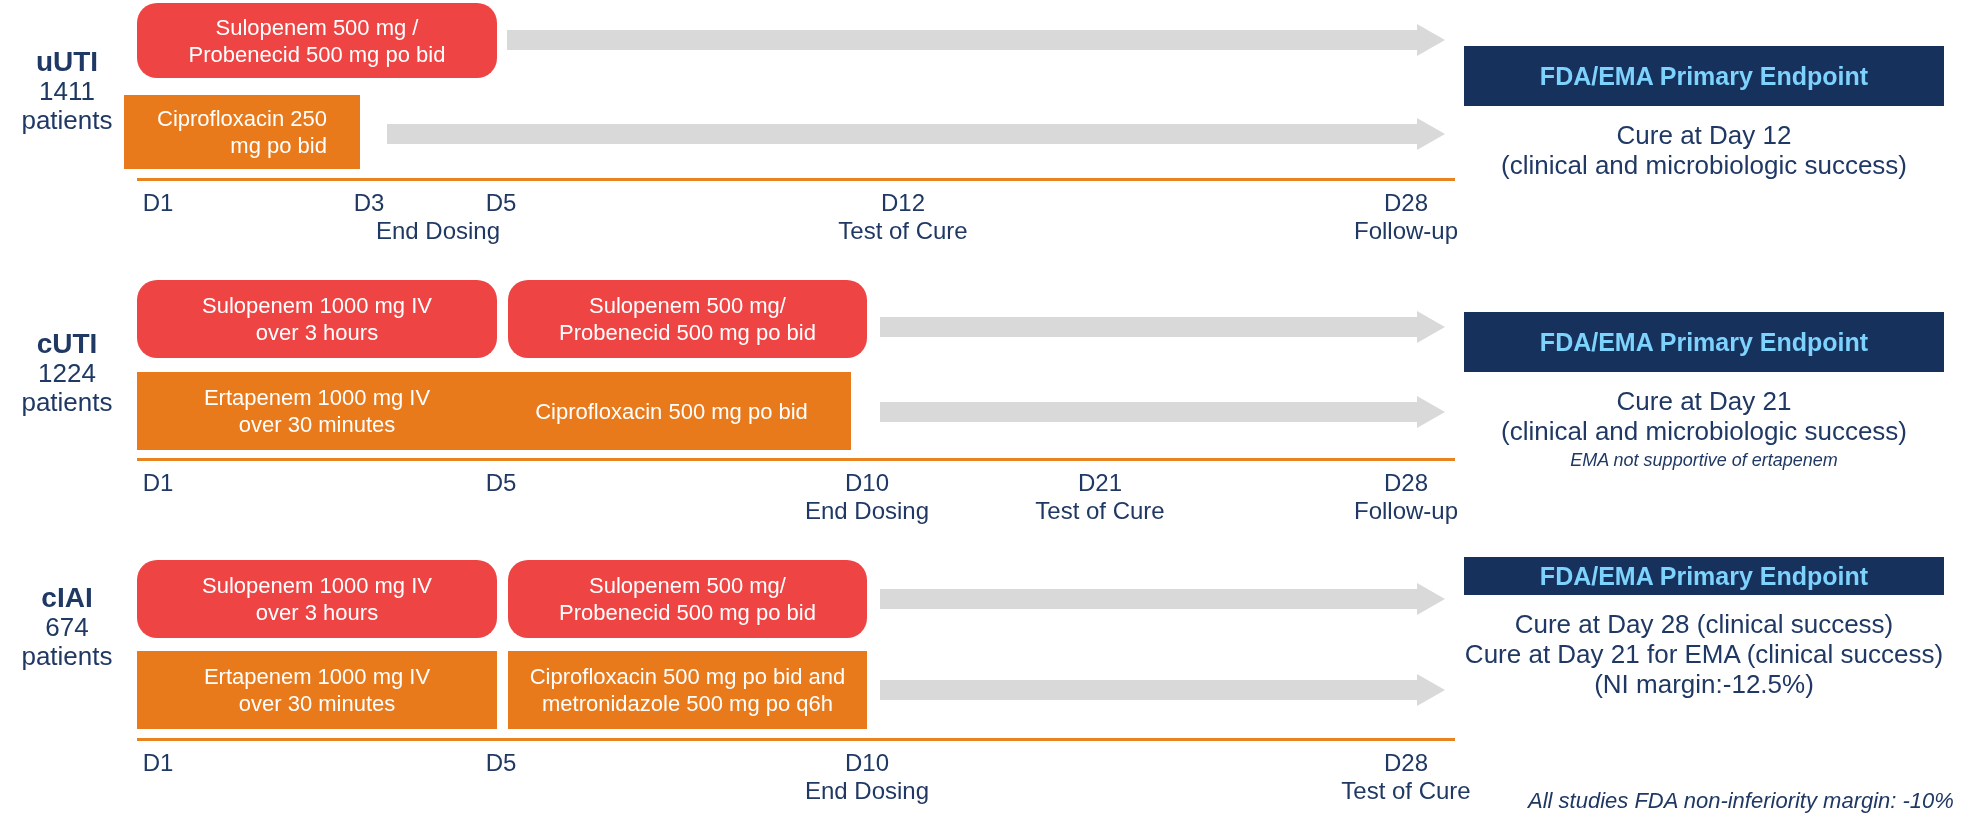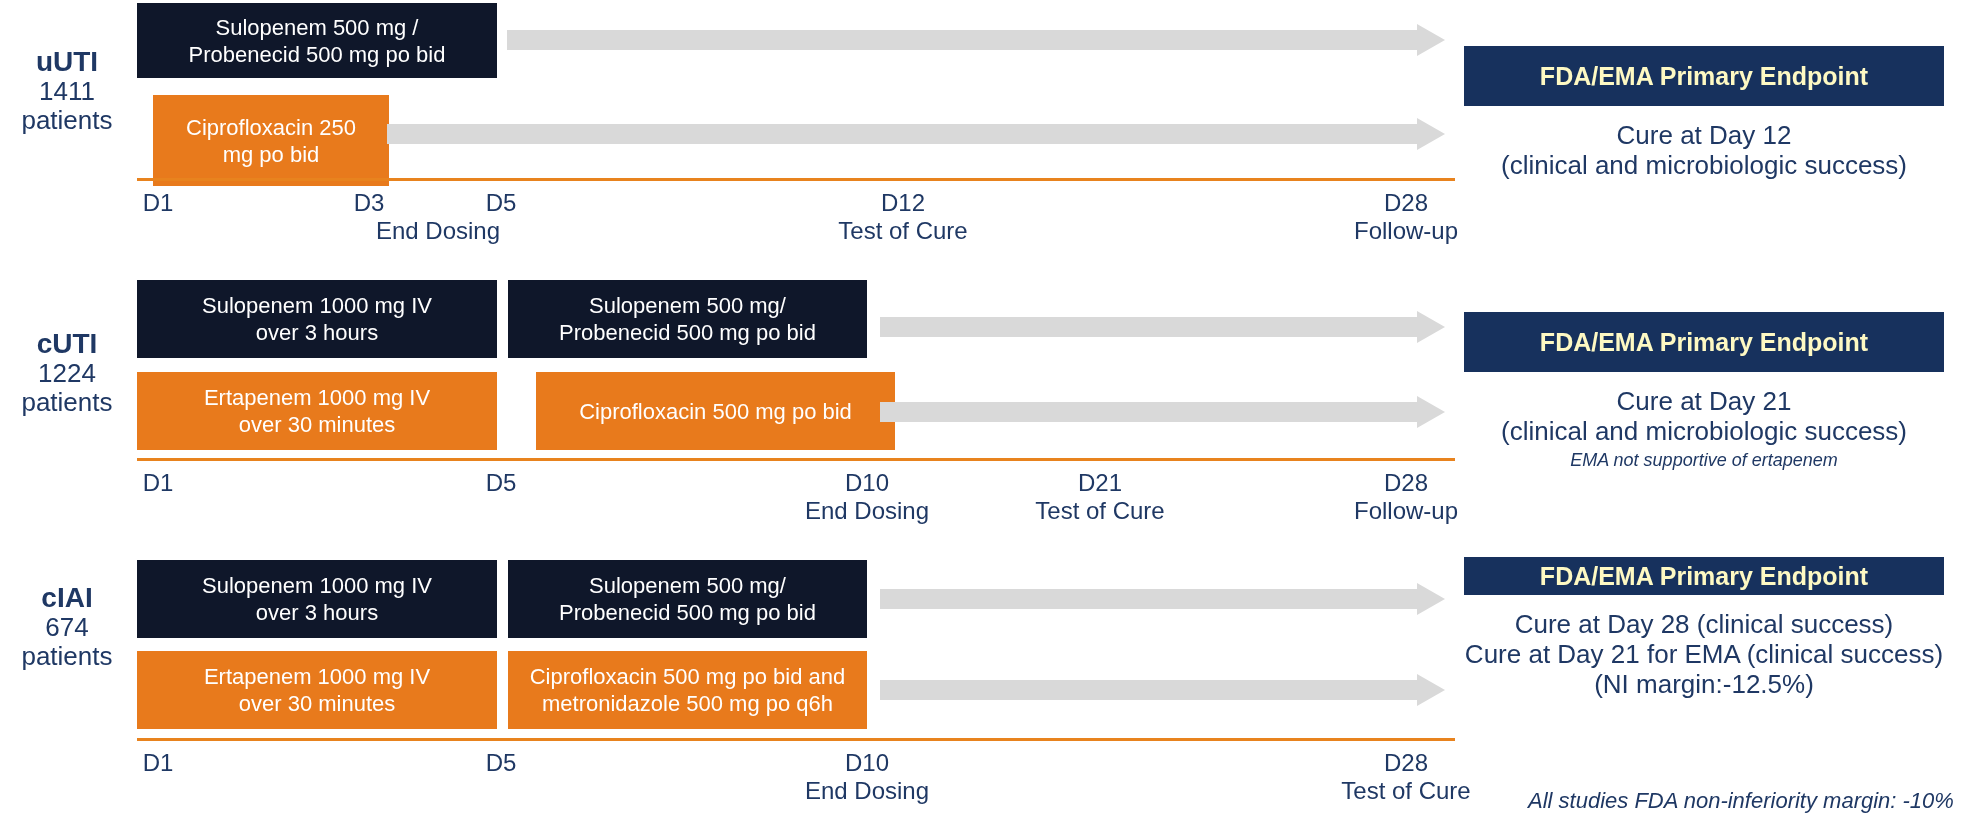--- a/index.html
+++ b/index.html
@@ -9,37 +9,37 @@
   }
   .abs{position:absolute;}
   
   .study-label{width:134px;text-align:center;line-height:29px;font-size:26px;}
   .study-name{font-weight:bold;font-size:28px;line-height:31px;}
   
   .arm-box{
     display:flex;align-items:center;justify-content:center;text-align:center;
     color:#ffffff;font-size:22px;line-height:27px;white-space:pre-line;
   }
-  .box-navy{background:#0f172a;}
+  .box-navy{background:#ef4444;border-radius:20px;}
   .box-orange{background:#E87A1C;}
   
   .arrow{height:20px;background:#D9D9D9;}
   .arrow::after{
     content:'';position:absolute;right:-28px;top:50%;transform:translateY(-50%);
     border-left:28px solid #D9D9D9;border-top:16px solid transparent;border-bottom:16px solid transparent;
   }
   
   .timeline{height:3px;background:#E8831E;}
   
   .tick{width:260px;text-align:center;font-size:24px;line-height:28px;}
   .tick-day{min-height:28px;text-align:center;}
   .tick-sub{min-height:28px;}
   
   .endpoint-box{
-    background:#17315D;color:#fef9c3;display:flex;align-items:center;justify-content:center;
+    background:#17315D;color:#7dd3fc;display:flex;align-items:center;justify-content:center;
     font-weight:bold;font-size:25px;
   }
   .ep-lines{width:520px;text-align:center;font-size:26px;line-height:30px;margin-top:8px;}
   .ep-note{width:520px;text-align:center;font-style:italic;font-size:18px;line-height:28px;}
   .footnote{font-style:italic;font-size:22px;line-height:27px;white-space:pre-line;text-align:left;}
 </style>
 </head>
 <body>
 
 <div id="canvas">
@@ -47,21 +47,21 @@
   <div class="abs study-label" style="left:0px;top:46px;">
     <div class="study-name">uUTI</div>
     <div>1411</div>
     <div>patients</div>
   </div>
 
   <div class="abs arm-box box-navy" style="left:137px;top:3px;width:360px;height:75px;">
     <span>Sulopenem 500 mg /
 Probenecid 500 mg po bid</span>
   </div>
-  <div class="abs arm-box box-orange" style="left:153px;top:95px;width:236px;height:91px;">
+  <div class="abs arm-box box-orange" style="left:124px;top:95px;width:236px;height:74px;text-align:right;">
     <span>Ciprofloxacin 250
 mg po bid</span>
   </div>
 
   <div class="abs arrow" style="left:507px;top:30px;width:910px;"></div>
   <div class="abs arrow" style="left:387px;top:124px;width:1030px;"></div>
 
   <div class="abs timeline" style="left:137px;top:178px;width:1318px;"></div>
 
   <div class="abs tick" style="left:28px;top:189px;">
@@ -108,21 +108,21 @@
 over 3 hours</span>
   </div>
   <div class="abs arm-box box-navy" style="left:508px;top:280px;width:359px;height:78px;">
     <span>Sulopenem 500 mg/
 Probenecid 500 mg po bid</span>
   </div>
   <div class="abs arm-box box-orange" style="left:137px;top:372px;width:360px;height:78px;">
     <span>Ertapenem 1000 mg IV
 over 30 minutes</span>
   </div>
-  <div class="abs arm-box box-orange" style="left:536px;top:372px;width:359px;height:78px;">
+  <div class="abs arm-box box-orange" style="left:492px;top:372px;width:359px;height:78px;">
     <span>Ciprofloxacin 500 mg po bid</span>
   </div>
 
   <div class="abs arrow" style="left:880px;top:317px;width:537px;"></div>
   <div class="abs arrow" style="left:880px;top:402px;width:537px;"></div>
 
   <div class="abs timeline" style="left:137px;top:458px;width:1318px;"></div>
 
   <div class="abs tick" style="left:28px;top:469px;">
     <div class="tick-day">D1</div>

